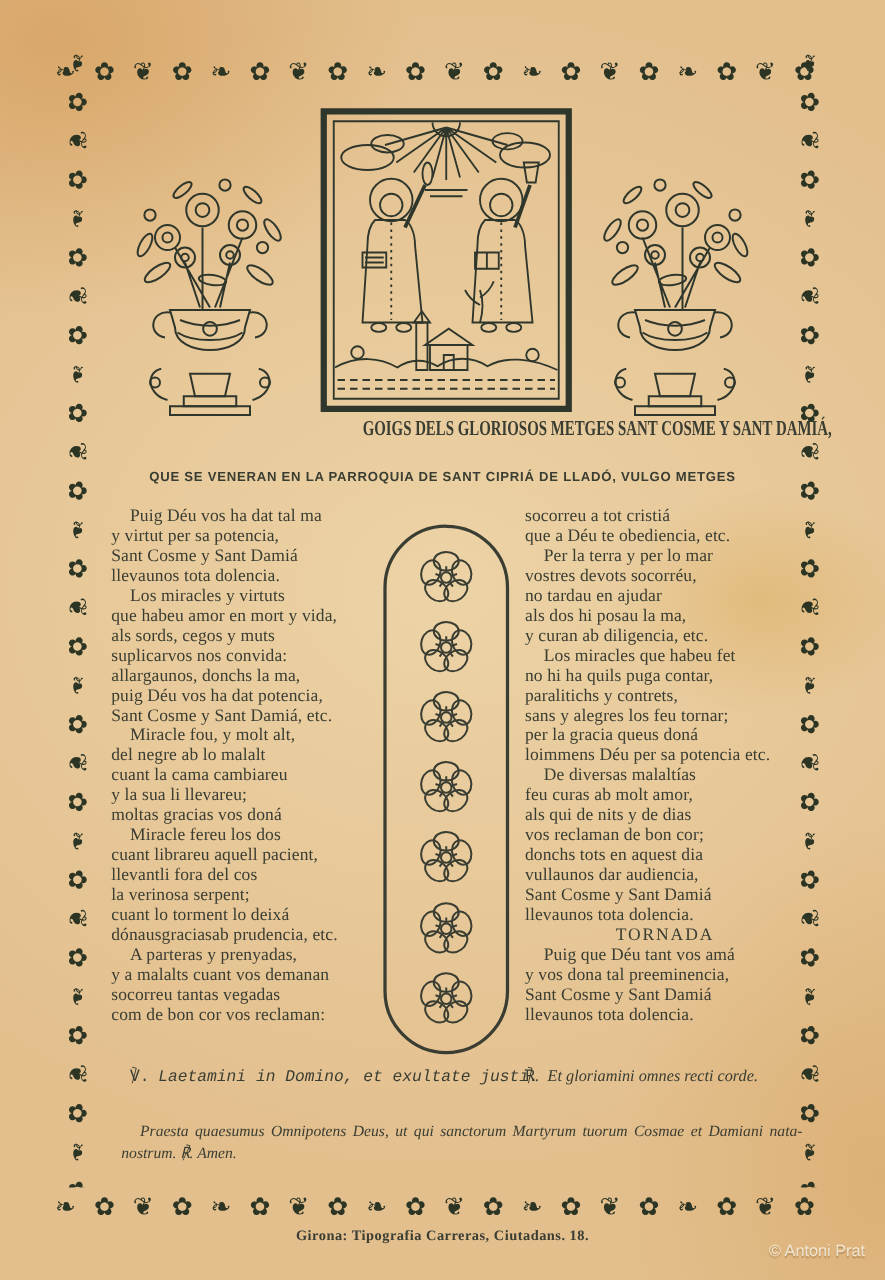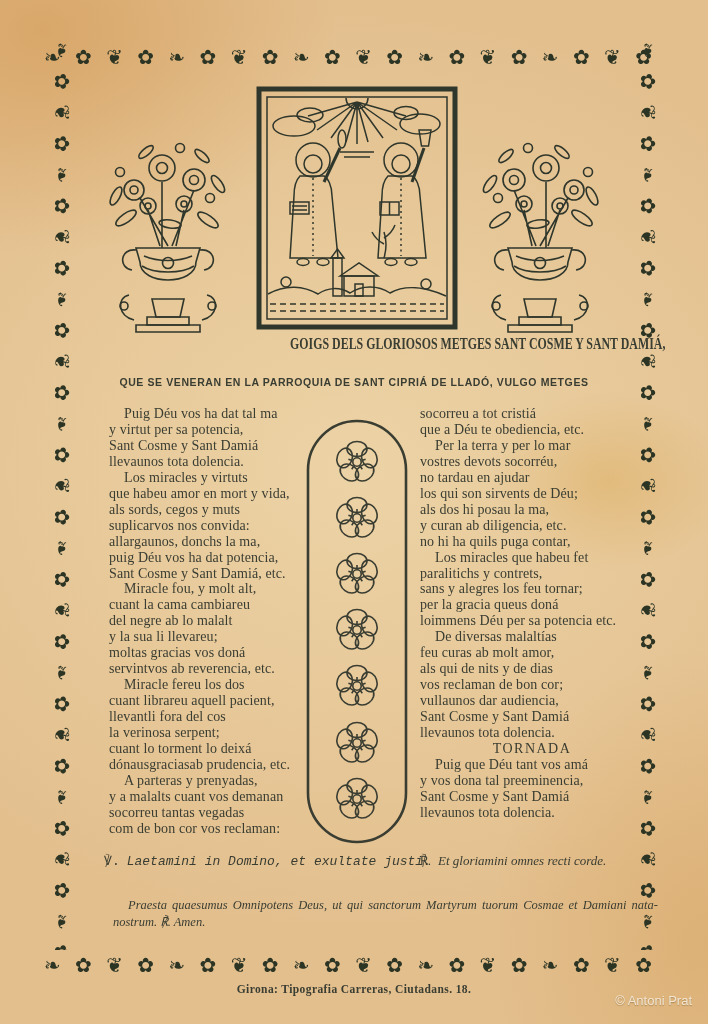--- a/index.html
+++ b/index.html
@@ -37,35 +37,35 @@
     position:absolute;left:0;top:336px;width:698px;text-align:right;white-space:nowrap;
     font-weight:bold;font-size:14px;color:var(--ink);
   }
   .title span{display:inline-block;transform:scale(0.85,1.22);transform-origin:center;letter-spacing:0px;}
   .subtitle{
     position:absolute;left:0;top:376px;width:708px;text-align:center;
     font-family:"Liberation Sans", sans-serif;font-weight:bold;font-size:10.5px;letter-spacing:0.6px;
   }
   
   .col{position:absolute;top:406px;font-size:14px;line-height:15.95px;letter-spacing:0.1px;}
-  .col.lft{left:89px;width:216px;margin-left:20px;}
+  .col.lft{left:89px;width:216px;}
   .col.rgt{left:420px;width:224px;}
   .vline{white-space:nowrap;}
   .vline.ind{padding-left:15px;}
   .vline.ctr{text-align:center;letter-spacing:1.5px;padding-left:0;}
   
   .vr-row{position:absolute;left:0;top:851px;width:708px;font-style:italic;font-size:13px;}
   .vr-left{position:absolute;left:104px;font-family:Liberation Mono, monospace;}
   .vr-right{position:absolute;left:420px;text-align:center;}
   .vr-sym{font-style:normal;margin-right:7px;}
   .oremus{
     position:absolute;left:0;top:872px;width:708px;text-align:center;
     font-family:"Liberation Sans", sans-serif;font-size:15px;letter-spacing:8px;font-weight:500;
   }
-  .prayer{position:absolute;left:100px;top:897px;width:558px;font-style:italic;font-size:12.5px;line-height:16.8px;}
+  .prayer{position:absolute;left:84px;top:897px;width:558px;font-style:italic;font-size:12.5px;line-height:16.8px;}
   .prayer .pl{height:16.8px;overflow:hidden;text-align:justify;text-align-last:justify;}
   .prayer .pl.first{text-indent:28px;}
   .prayer .pl.last{text-align:left;text-align-last:left;margin-left:13px;}
   
   .footer{
     position:absolute;left:0;top:983px;width:708px;text-align:center;
     font-weight:bold;font-size:11.5px;letter-spacing:0.4px;
   }
   .watermark{
     position:absolute;right:16px;top:993px;
@@ -187,55 +187,54 @@
       <div class="vline">Sant Cosme y Sant Damiá</div>
       <div class="vline">llevaunos tota dolencia.</div>
       <div class="vline ind">Los miracles y virtuts</div>
       <div class="vline">que habeu amor en mort y vida,</div>
       <div class="vline">als sords, cegos y muts</div>
       <div class="vline">suplicarvos nos convida:</div>
       <div class="vline">allargaunos, donchs la ma,</div>
       <div class="vline">puig Déu vos ha dat potencia,</div>
       <div class="vline">Sant Cosme y Sant Damiá, etc.</div>
       <div class="vline ind">Miracle fou, y molt alt,</div>
+      <div class="vline">del negre ab lo malalt</div>
       <div class="vline">cuant la cama cambiareu</div>
-      <div class="vline">del negre ab lo malalt</div>
       <div class="vline">y la sua li llevareu;</div>
       <div class="vline">moltas gracias vos doná</div>
-      <div class="vline">servintvos ab reverencia, etc.</div>
       <div class="vline ind">Miracle fereu los dos</div>
       <div class="vline">cuant librareu aquell pacient,</div>
       <div class="vline">llevantli fora del cos</div>
       <div class="vline">la verinosa serpent;</div>
       <div class="vline">cuant lo torment lo deixá</div>
       <div class="vline">dónausgraciasab prudencia, etc.</div>
       <div class="vline ind">A parteras y prenyadas,</div>
       <div class="vline">y a malalts cuant vos demanan</div>
       <div class="vline">socorreu tantas vegadas</div>
       <div class="vline">com de bon cor vos reclaman:</div>
     </div>
   <div class="col rgt">
       <div class="vline">socorreu a tot cristiá</div>
       <div class="vline">que a Déu te obediencia, etc.</div>
       <div class="vline ind">Per la terra y per lo mar</div>
       <div class="vline">vostres devots socorréu,</div>
       <div class="vline">no tardau en ajudar</div>
-      <div class="vline">los qui son sirvents de Déu;</div>
       <div class="vline">als dos hi posau la ma,</div>
       <div class="vline">y curan ab diligencia, etc.</div>
+      <div class="vline ind">Los miracles que habeu fet</div>
       <div class="vline">no hi ha quils puga contar,</div>
-      <div class="vline ind">Los miracles que habeu fet</div>
       <div class="vline">paralitichs y contrets,</div>
       <div class="vline">sans y alegres los feu tornar;</div>
       <div class="vline">per la gracia queus doná</div>
       <div class="vline">loimmens Déu per sa potencia etc.</div>
       <div class="vline ind">De diversas malaltías</div>
       <div class="vline">feu curas ab molt amor,</div>
       <div class="vline">als qui de nits y de dias</div>
       <div class="vline">vos reclaman de bon cor;</div>
+      <div class="vline">donchs tots en aquest dia</div>
       <div class="vline">vullaunos dar audiencia,</div>
       <div class="vline">Sant Cosme y Sant Damiá</div>
       <div class="vline">llevaunos tota dolencia.</div>
       <div class="vline ctr">TORNADA</div>
       <div class="vline ind">Puig que Déu tant vos amá</div>
       <div class="vline">y vos dona tal preeminencia,</div>
       <div class="vline">Sant Cosme y Sant Damiá</div>
       <div class="vline">llevaunos tota dolencia.</div>
     </div>
 

